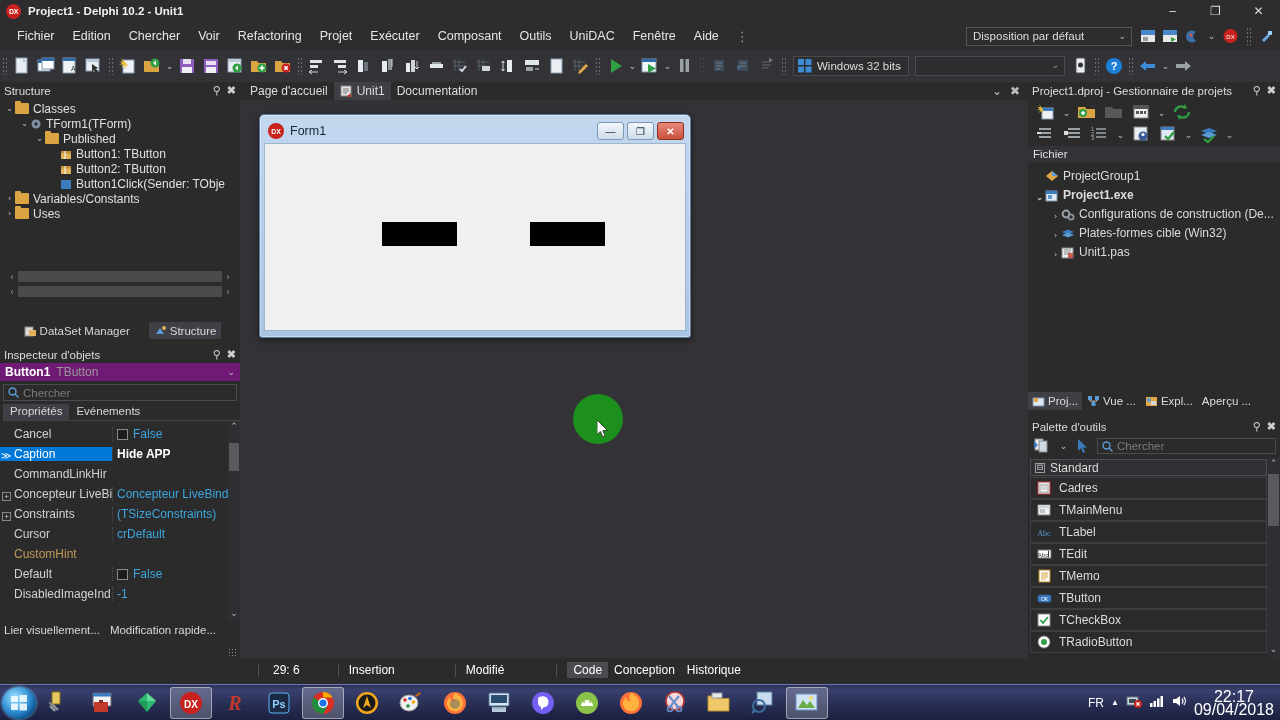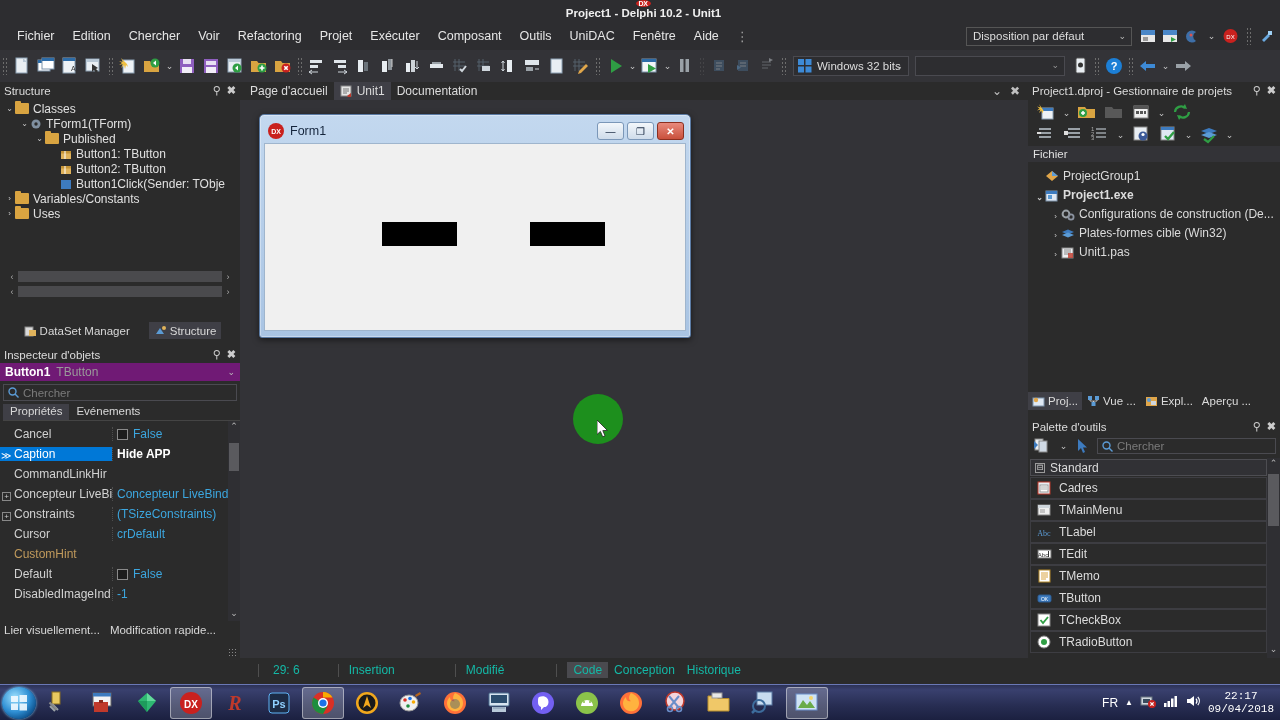--- a/index.html
+++ b/index.html
@@ -6,21 +6,21 @@
   html, body {
     width: 1280px; height: 720px; overflow: hidden;
     font-family: "Liberation Sans", sans-serif;
     background: #2b2b2b; color: #dcdcdc; font-size: 12px;
   }
   #app { position: relative; width: 1280px; height: 720px; }
 
   
   .titlebar {
     position: absolute; top: 0; left: 0; width: 1280px; height: 22px;
-    background: #2d2d30; display: flex; align-items: center; flex-direction: column;
+    background: #2d2d30; display: flex; align-items: center;
   }
   .tb-icon {
     width: 15px; height: 15px; border-radius: 50%; background: #c9211e;
     color: #fff; font-size: 7px; font-weight: bold; margin-left: 6px;
     display: flex; align-items: center; justify-content: center; letter-spacing: -.3px;
   }
   .tb-title { margin-left: 7px; font-size: 11.5px; font-weight: bold; color: #f0f0f0; }
   .tb-btns { margin-left: auto; display: flex; height: 22px; }
   .tb-btn {
     width: 43px; height: 22px; display: flex; align-items: center; justify-content: center;
@@ -152,21 +152,21 @@
   .wbtn.close { background: linear-gradient(#e88a7d, #c9503c); border-color: #8c2f20; color: #fff; font-weight: bold; }
   .form-client { height: 188px; background: #f0f0f0; border: 1px solid #9fb5cd; position: relative; }
   .blk-btn { position: absolute; background: #000; }
 
   .cursor-halo { position: absolute; left: 573px; top: 394px; width: 50px; height: 50px;
                  border-radius: 50%; background: #1d8f1d; }
   .cursor-arrow { position: absolute; left: 597px; top: 420px; width: 12px; height: 19px; }
 
   
   #statusbar { position: absolute; left: 0; top: 660px; width: 1280px; height: 20px; background: #2b2b2b;
-               display: flex; align-items: center; font-size: 12px; color: #14b8a6; }
+               display: flex; align-items: center; font-size: 12px; color: #ffffff; }
   .st-sep { width: 1px; height: 13px; background: #4f4f4f; margin: 0 10px; }
   .st-left { padding-left: 4px; }
   .st-btn { padding: 1px 6px; }
   .st-btn.active { background: #4a4a4f; }
   .resize-grip { position: absolute; left: 228px; top: 648px; width: 10px; height: 10px;
                  background-image: radial-gradient(#888 0.9px, transparent 1px); background-size: 3px 3px; }
 
   
   #projman { position: absolute; left: 1028px; top: 82px; width: 252px; height: 302px; background: #2b2b2b; }
   .pm-toolbar { display: flex; align-items: center; gap: 3px; padding: 3px 4px 0 6px; flex-wrap: wrap; }
@@ -199,21 +199,21 @@
   #taskbar { position: absolute; left: 0; top: 684px; width: 1280px; height: 36px;
     background: linear-gradient(to bottom, #2c3256 0%, #39406e 14%, #272d52 60%, #1b2040 100%);
     border-top: 1px solid #6a78b5; display: flex; align-items: center; }
   .startorb { width: 34px; height: 32px; margin-left: 2px; border-radius: 50%;
     background: radial-gradient(circle at 38% 33%, #9fe2ff 0%, #2f8fd4 48%, #0b4d88 78%, #05304f 100%);
     box-shadow: 0 0 3px #7fd0ff; display: flex; align-items: center; justify-content: center; }
   .tbitem { width: 42px; height: 32px; margin-left: 2px; display: flex; align-items: center;
             justify-content: center; border-radius: 3px; position: relative; }
   .tbitem.open { background: rgba(255,255,255,.22); border: 1px solid rgba(255,255,255,.45); }
   .tray { margin-left: auto; display: flex; align-items: center; gap: 7px; padding-right: 6px; color: #fff; }
-  .clock { text-align: center; font-size: 11px; line-height: 13px; color: #fff; font-family: Liberation Mono, monospace; }
+  .clock { text-align: center; font-size: 16px; line-height: 13px; color: #fff; }
   .lang { font-size: 12px; color: #fff; }
 </style>
 </head>
 <body>
 
 <div id="app">
 
   <div class="titlebar">
     <div class="tb-icon">DX</div>
     <div class="tb-title">Project1 - Delphi 10.2 - Unit1</div>

